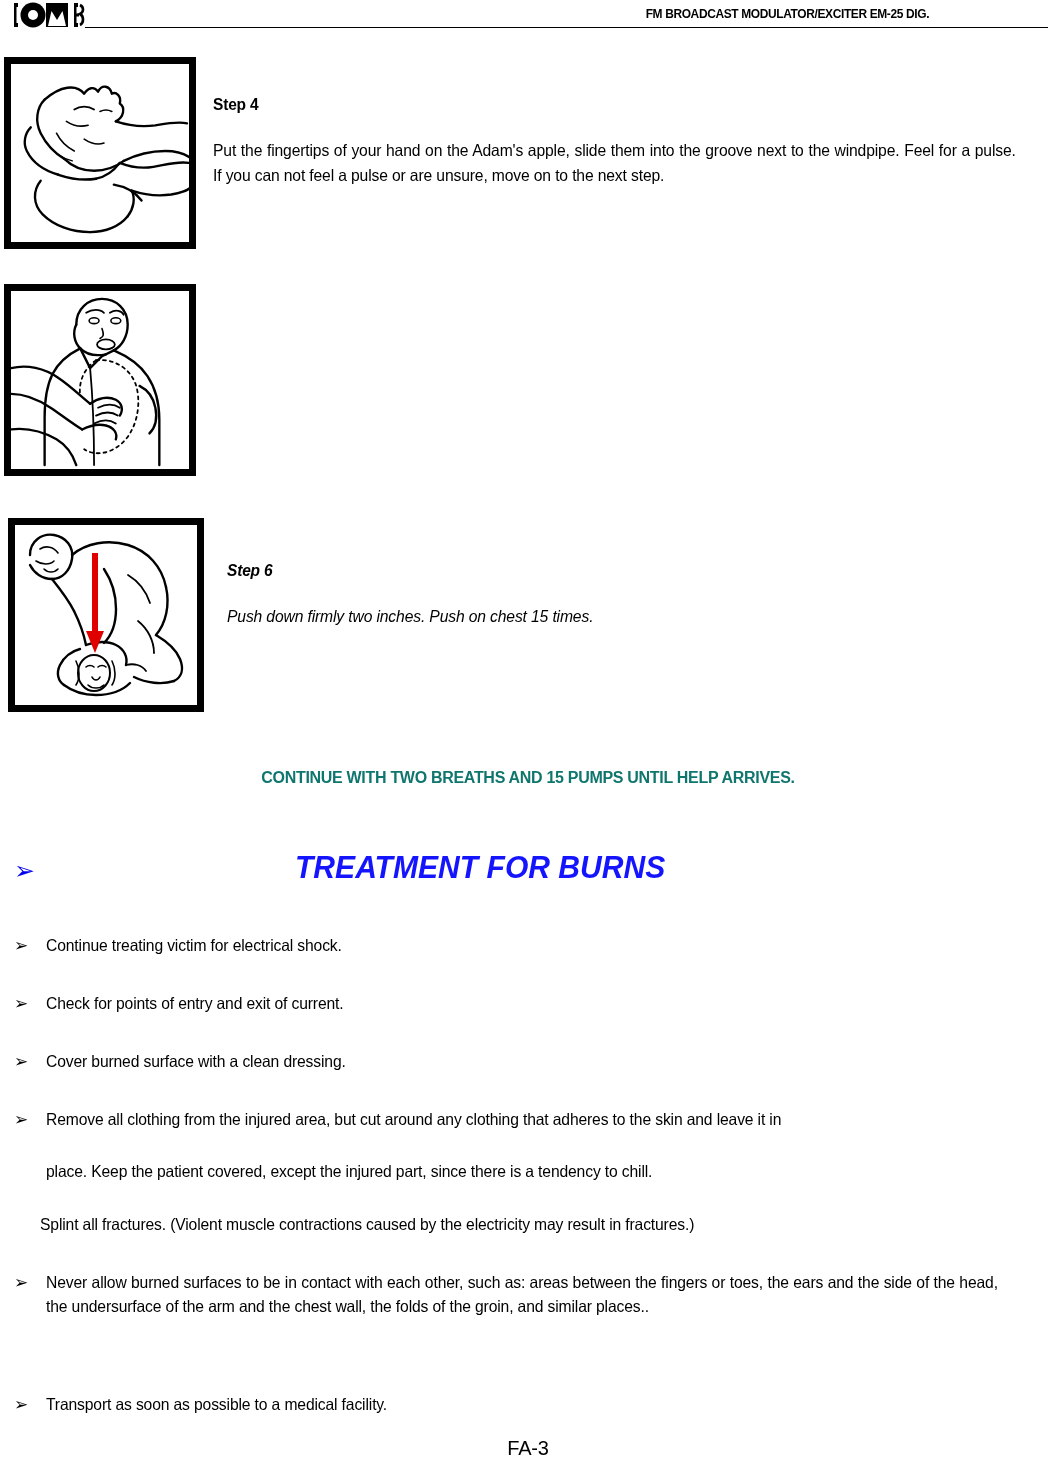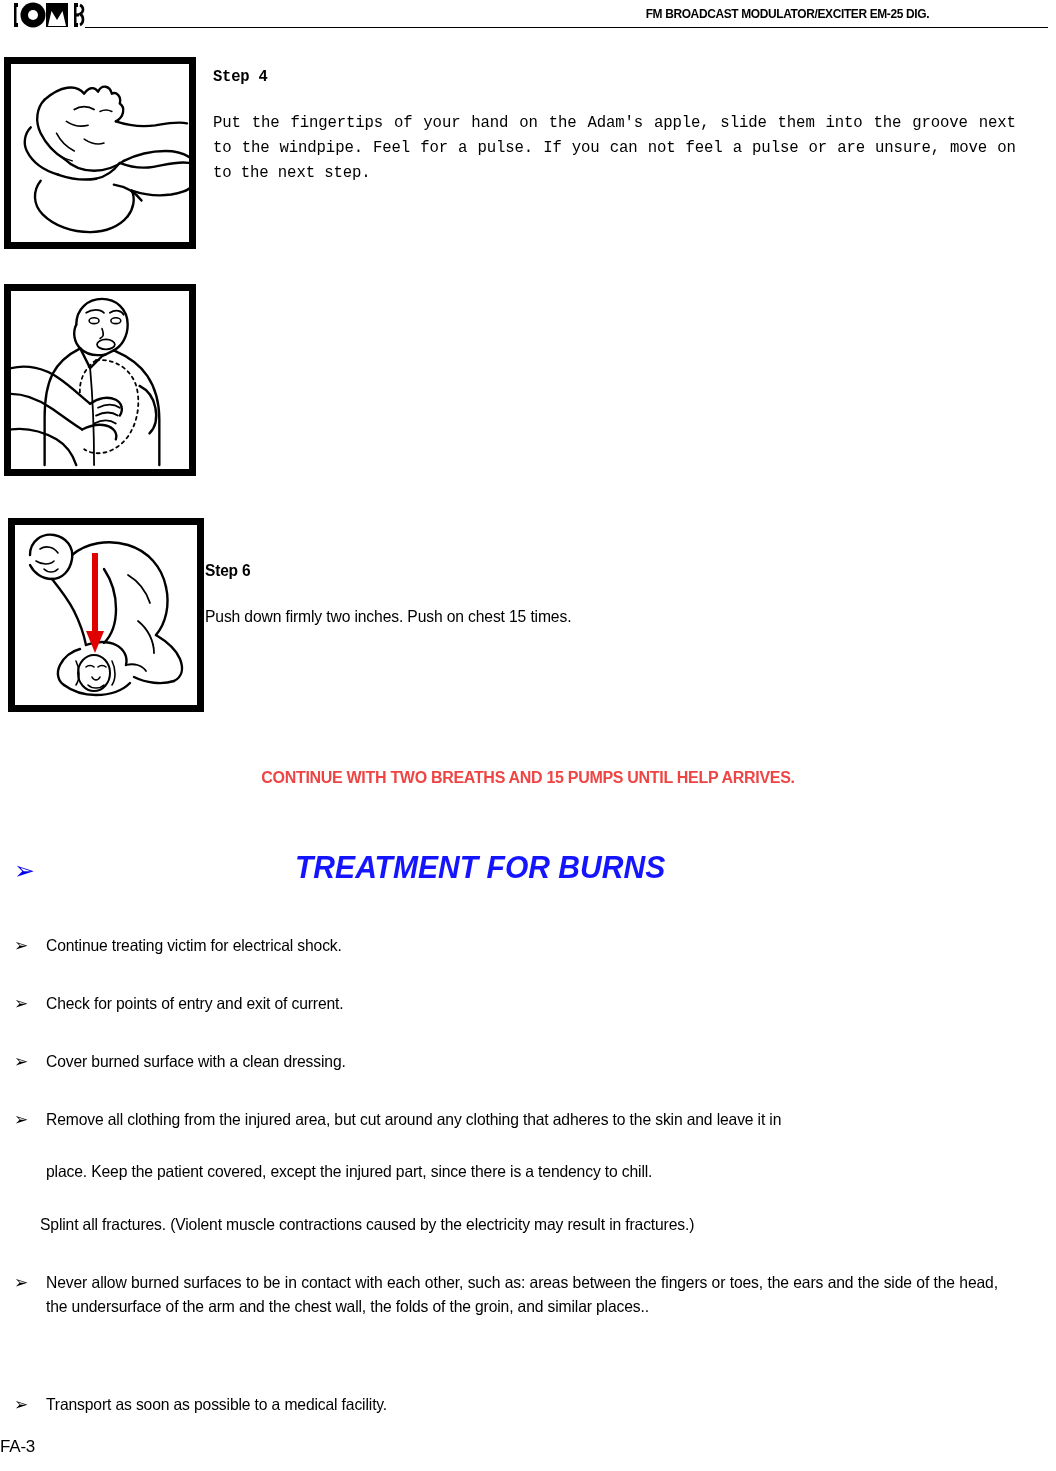--- a/index.html
+++ b/index.html
@@ -179,22 +179,22 @@
     transform: scaleX(0.95);
     transform-origin: left top;
   }
 
   
   .footer {
     position: absolute;
     left: 0;
     top: 1437px;
     width: 1056px;
-    text-align: left;
-    font-size: 17px;
+    text-align: center;
+    font-size: 20px;
     letter-spacing: -0.2px;
   }
 </style>
 </head>
 <body>
 
 <div class="header">
   <div class="logo">
     <svg viewBox="0 0 76 26" xmlns="http://www.w3.org/2000/svg">
       <path d="M2 1 L2 25 L6 25 L6 21 L4.5 21 L4.5 5 L6 5 L6 1 Z" fill="#000"></path>
@@ -231,21 +231,21 @@
         <path d="M104 122 C116 124, 126 130, 132 138"></path>
         <path d="M64 46 C70 42, 78 42, 84 46" stroke-width="1.8"></path>
         <path d="M90 48 C94 46, 98 46, 102 48" stroke-width="1.6"></path>
         <path d="M56 58 C62 62, 70 64, 78 62" stroke-width="1.6"></path>
         <path d="M46 70 C50 78, 56 84, 64 88" stroke-width="1.6"></path>
         <path d="M74 76 C80 80, 88 82, 94 80" stroke-width="1.6"></path>
         <path d="M40 84 C46 92, 54 96, 62 98" stroke-width="1.4"></path>
       </g>
     </svg>
   </div>
-  <div class="step-body" style="left:213px;top:10px;width:805px;font-family:Liberation Mono, monospace;">
+  <div class="step-body" style="left:213px;top:38px;width:805px;">
     <div class="step-title">Step 4</div>
     <div class="step-text" style="margin-top:24px;width:845px;">Put the fingertips of your hand on the Adam's apple, slide them into the groove next to the windpipe. Feel for a pulse. If you can not feel a pulse or are unsure, move on to the next step.</div>
   </div>
 </div>
 
 <div class="step-block" style="top:284px;height:198px;">
   <div class="step-figure" style="top:0;">
     <svg viewBox="0 0 180 180" xmlns="http://www.w3.org/2000/svg">
       <rect width="180" height="180" fill="#fff"></rect>
       <g fill="none" stroke="#000" stroke-width="2.4" stroke-linecap="round" stroke-linejoin="round">
@@ -310,27 +310,27 @@
         <path d="M82 142 C84 140, 88 140, 90 142" stroke-width="1.6"></path>
         <path d="M76 152 C78 156, 82 156, 84 152" stroke-width="1.6"></path>
         <path d="M72 160 C76 164, 84 164, 88 160" stroke-width="1.6"></path>
       </g>
       <g>
         <line x1="79" y1="28" x2="79" y2="112" stroke="#e00000" stroke-width="6"></line>
         <path d="M79 128 L70 106 L88 106 Z" fill="#e00000"></path>
       </g>
     </svg>
   </div>
-  <div class="step-body" style="left:205px;top:43px;width:810px;">
+  <div class="step-body" style="left:227px;top:43px;width:810px;font-style:italic;">
     <div class="step-title">Step 6</div>
     <div class="step-text" style="margin-top:24px;width:845px;">Push down firmly two inches. Push on chest 15 times.</div>
   </div>
 </div>
 
-<div class="red-notice" style="color:#ef4444;">CONTINUE WITH TWO BREATHS AND 15 PUMPS UNTIL HELP ARRIVES.</div>
+<div class="red-notice" style="color:#0f766e;">CONTINUE WITH TWO BREATHS AND 15 PUMPS UNTIL HELP ARRIVES.</div>
 
 <div class="section-heading-row">
   <span class="heading-bullet">➢</span>
   <span class="section-heading">TREATMENT FOR BURNS</span>
 </div>
 
 <div class="bullet-item" style="top:933px;">
   <span class="bullet-glyph">➢</span>
   <span class="bullet-text">Continue treating victim for electrical shock.</span>
 </div>

